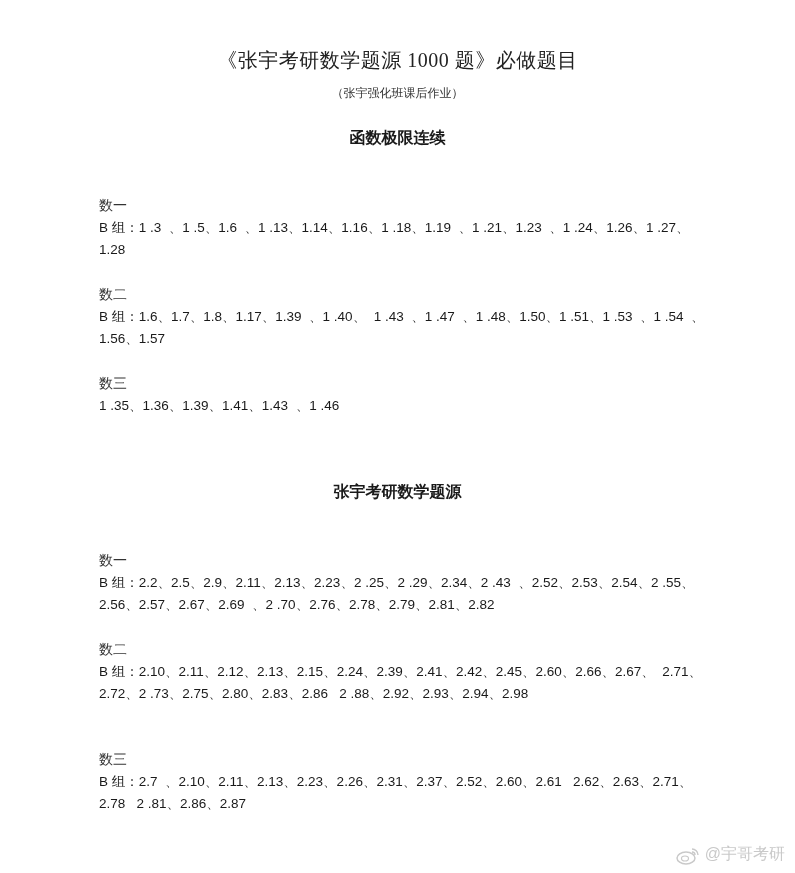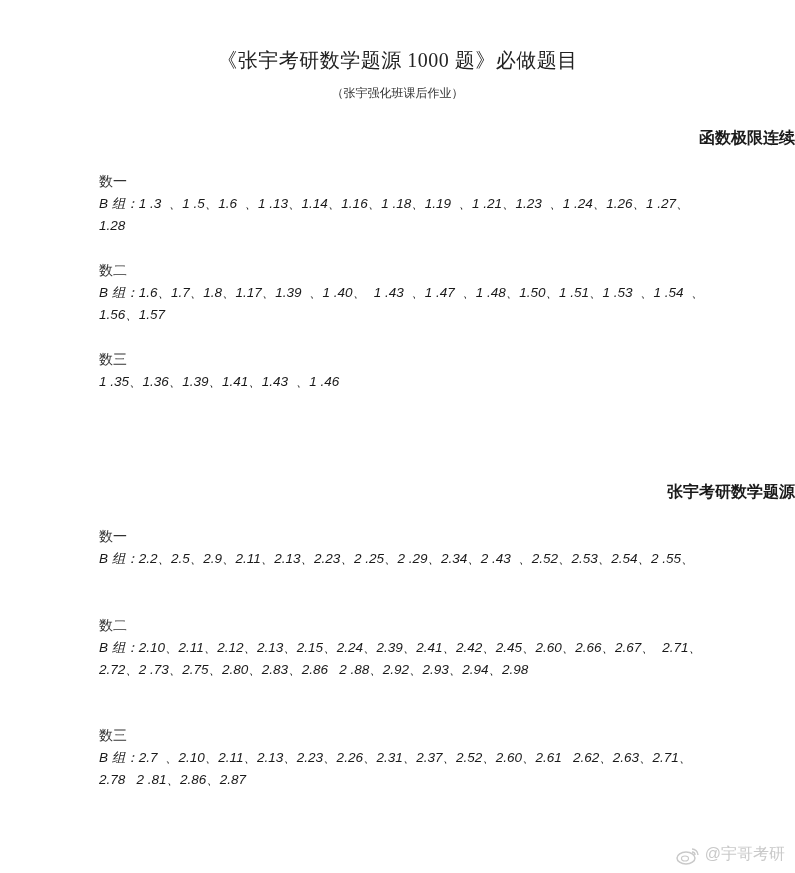--- a/index.html
+++ b/index.html
@@ -10,26 +10,26 @@
     .title {
       position: absolute; left: 0; right: 0; top: 47px; text-align: center;
       font-family: Liberation Serif, serif; font-size: 20px; color: #222;
       letter-spacing: 0.5px;
     }
     .subtitle {
       position: absolute; left: 0; right: 0; top: 85px; text-align: center;
       font-family: "DejaVu Serif", "Liberation Serif", serif; font-size: 12px; color: #333;
     }
     .section-title {
-      position: absolute; left: 0; right: 0; text-align: right;
+      position: absolute; left: 0; right: 0; text-align: center;
       font-size: 16px; font-weight: bold; color: #1a1a1a;
     }
-    .block { position: absolute; left: 99px; width: 600px; font-size: 13.5px; line-height: 22px; }
+    .block { position: absolute; left: 99px; width: 600px; font-size: 13.5px; line-height: 22px; margin-top: 24px; }
     .block .label { font-family: "DejaVu Serif", "Liberation Serif", serif; font-size: 14px; color: #333; margin-bottom: 1px; }
-    .block .line { white-space: pre; font-style: italic; }
+    .block .line { white-space: pre; }
     .watermark {
       position: absolute; right: 10px; bottom: 8px; display: flex; align-items: center; gap: 4px;
       color: #c9c9c9; font-size: 16px; text-align: right;
     }
     .weibo-icon { width: 26px; height: 20px; }
   </style>
 </head>
 <body>
 
 <div>
@@ -53,20 +53,21 @@
   <div class="block" style="top:348px;">
     <div class="label">数三</div>
     <div class="line">1 .35、1.36、1.39、1.41、1.43  、1 .46</div>
   </div>
 
   <div class="section-title" style="top:482px;">张宇考研数学题源</div>
 
   <div class="block" style="top:525px;">
     <div class="label">数一</div>
     <div class="line">B 组：2.2、2.5、2.9、2.11、2.13、2.23、2 .25、2 .29、2.34、2 .43  、2.52、2.53、2.54、2 .55、</div>
+    <div class="line">2.56、2.57、2.67、2.69  、2 .70、2.76、2.78、2.79、2.81、2.82</div>
   </div>
 
   <div class="block" style="top:614px;">
     <div class="label">数二</div>
     <div class="line">B 组：2.10、2.11、2.12、2.13、2.15、2.24、2.39、2.41、2.42、2.45、2.60、2.66、2.67、  2.71、</div>
     <div class="line">2.72、2 .73、2.75、2.80、2.83、2.86   2 .88、2.92、2.93、2.94、2.98</div>
   </div>
 
   <div class="block" style="top:724px;">
     <div class="label">数三</div>

